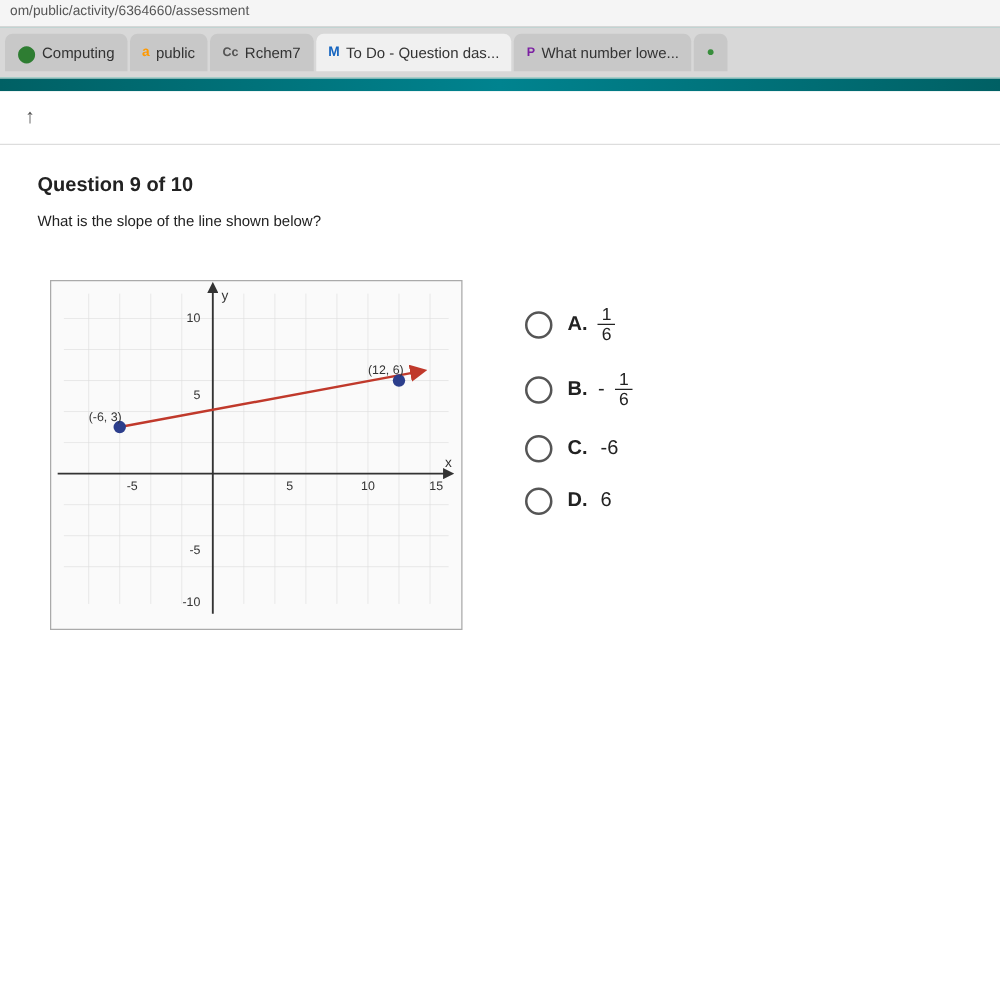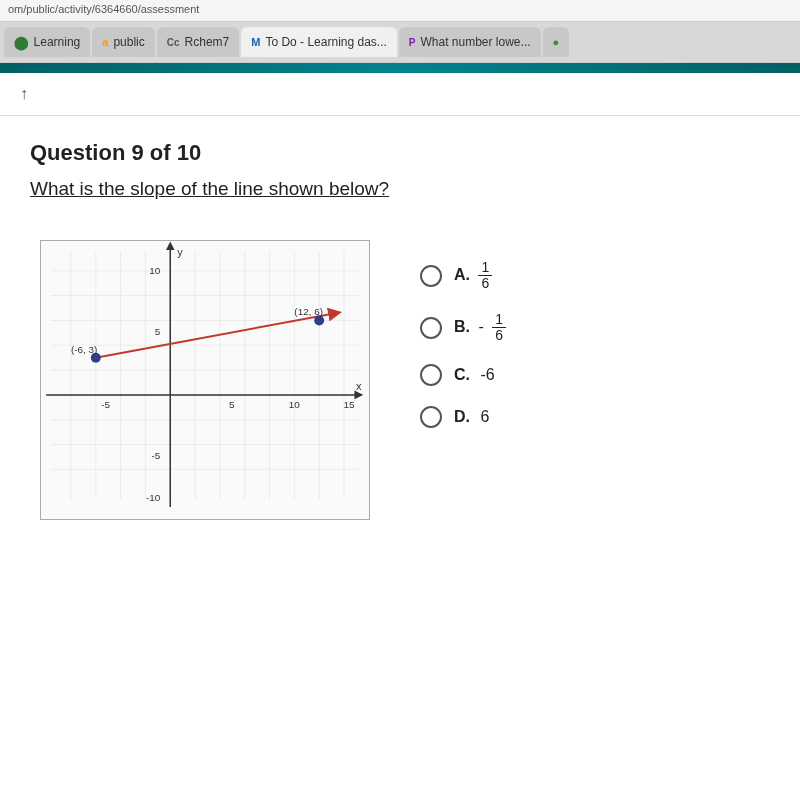--- a/index.html
+++ b/index.html
@@ -92,31 +92,30 @@
     }
 
     
     .main-content {
       background: #fff;
       padding: 24px 30px;
       min-height: 700px;
     }
 
     .question-number {
-      font-size: 22px;
+      font-size: 16px;
       font-weight: bold;
       margin-bottom: 12px;
       color: #222;
     }
 
     .question-text {
-      font-size: 19px;
+      font-size: 12px;
       color: #222;
       margin-bottom: 20px;
-      text-decoration: underline;
     }
 
     .question-area {
       display: flex;
       gap: 30px;
       align-items: flex-start;
     }
 
     
     .graph-container {
@@ -199,33 +198,33 @@
 </head>
 <body>
 
 <div class="browser-chrome">
   <div class="url-bar">
     <span>om/public/activity/6364660/assessment</span>
   </div>
   <div class="tab-bar">
     <div class="tab">
       <span class="tab-icon learning">⬤</span>
-      <span>Learning</span>
+      <span>Computing</span>
     </div>
     <div class="tab">
       <span class="tab-icon amazon">a</span>
       <span>public</span>
     </div>
     <div class="tab">
       <span class="tab-icon rchem">Cc</span>
       <span>Rchem7</span>
     </div>
     <div class="tab active">
       <span class="tab-icon todo">M</span>
-      <span>To Do - Learning das...</span>
+      <span>To Do - Question das...</span>
     </div>
     <div class="tab">
       <span class="tab-icon chem">P</span>
       <span>What number lowe...</span>
     </div>
     <div class="tab">
       <span class="tab-icon extra">●</span>
     </div>
   </div>
 </div>

